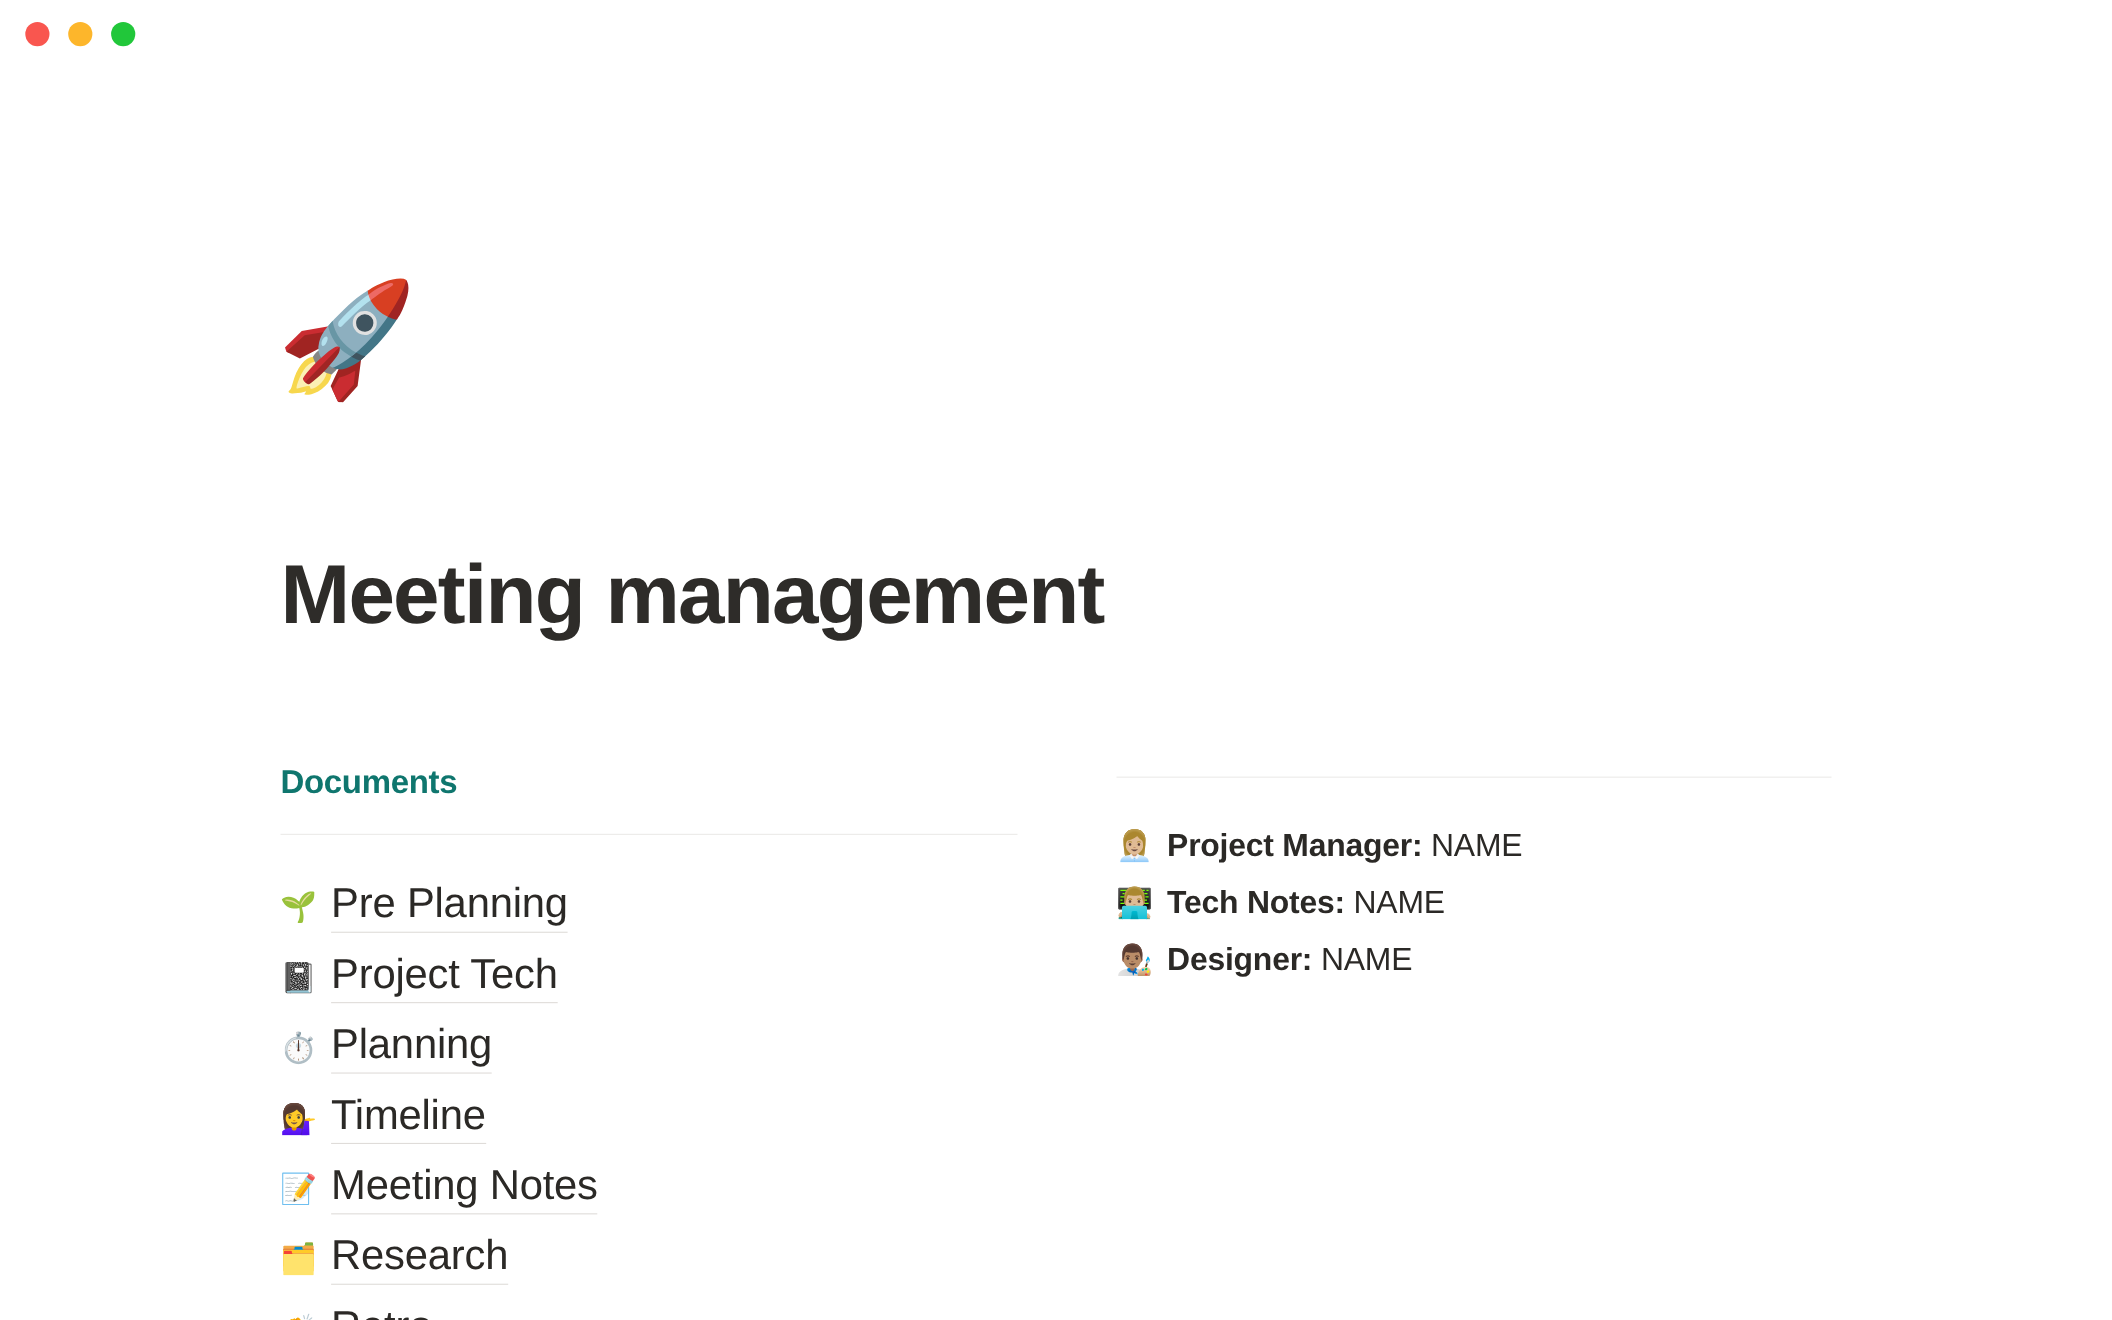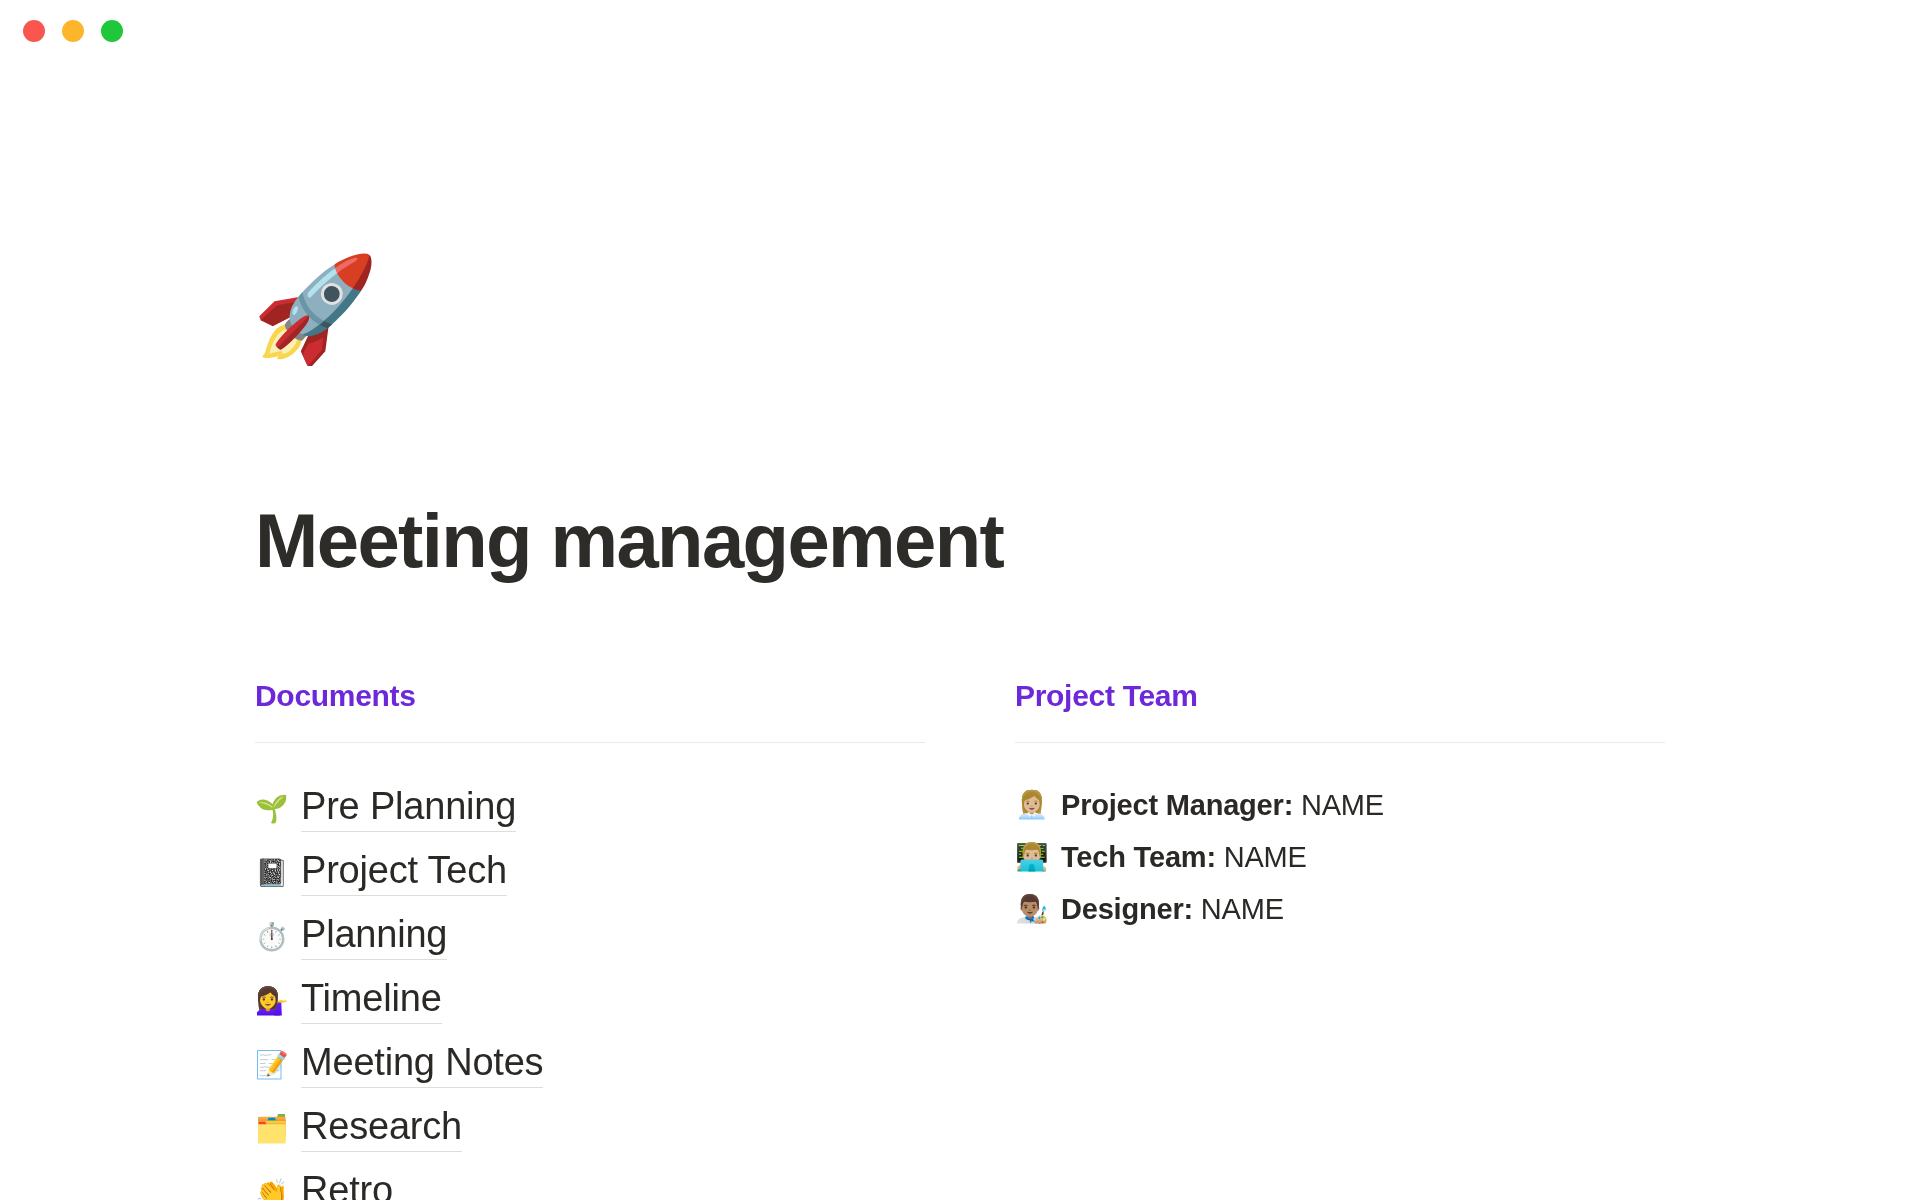--- a/index.html
+++ b/index.html
@@ -82,24 +82,24 @@
   .col {
     position:absolute;
     top:0;
   }
   .col-documents { left:255px;  width:670px; }
   .col-team      { left:1015px; width:650px; }
 
   .section-title {
     font-size:30px;
     font-weight:700;
-    color:#6d28d9;
+    color:#0f766e;
     letter-spacing:-0.3px;
     line-height:1.2;
-    margin:0 0 0 0;
+    margin:16px 0 0 0;
   }
 
   .section-divider {
     height:1px;
     background:#eceae8;
     margin-top:28px;
     width:100%;
   }
 
   .section-list {
@@ -208,32 +208,31 @@
 
         <li class="list-row">
           <span class="row-emoji">👏</span>
           <a class="doc-link">Retro</a>
         </li>
 
       </ul>
     </section>
 
     <section class="col col-team">
-      <h2 class="section-title">Project Team</h2>
       <div class="section-divider"></div>
       <ul class="section-list team-list">
 
         <li class="list-row team-row">
           <span class="row-emoji">👩🏼‍💼</span>
           <span class="team-line"><span class="team-role">Project Manager:</span> <span class="team-name">NAME</span></span>
         </li>
 
         <li class="list-row team-row">
           <span class="row-emoji">👨🏼‍💻</span>
-          <span class="team-line"><span class="team-role">Tech Team:</span> <span class="team-name">NAME</span></span>
+          <span class="team-line"><span class="team-role">Tech Notes:</span> <span class="team-name">NAME</span></span>
         </li>
 
         <li class="list-row team-row">
           <span class="row-emoji">👨🏽‍🎨</span>
           <span class="team-line"><span class="team-role">Designer:</span> <span class="team-name">NAME</span></span>
         </li>
 
       </ul>
     </section>
 

